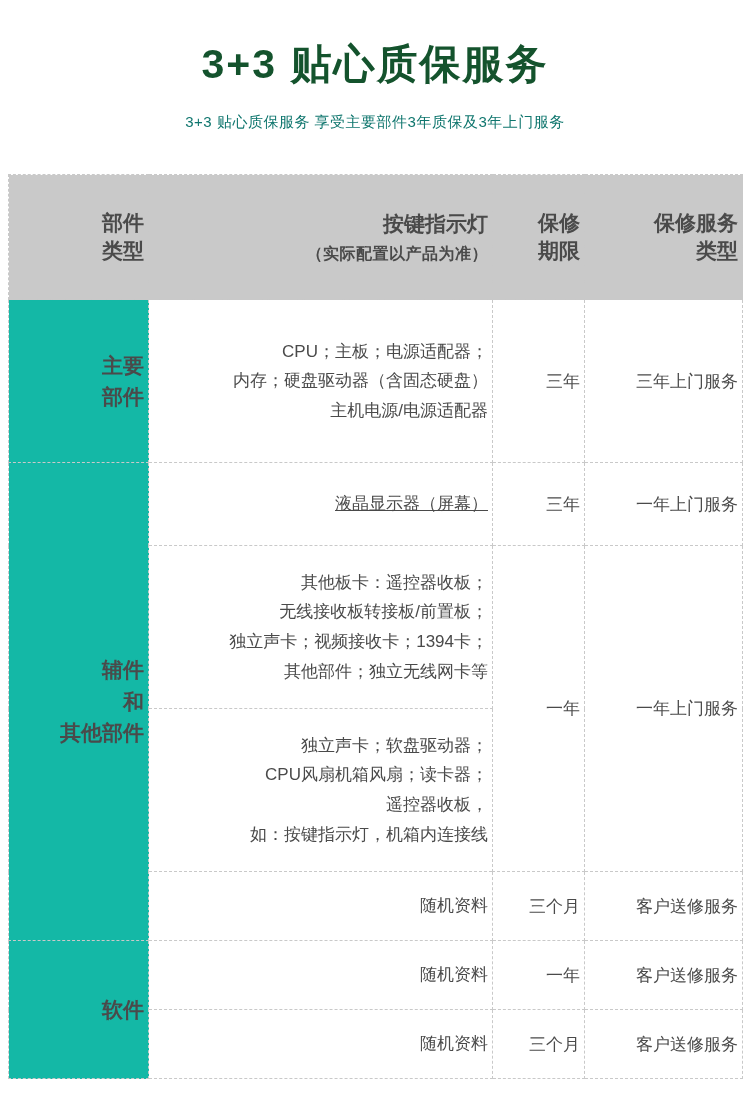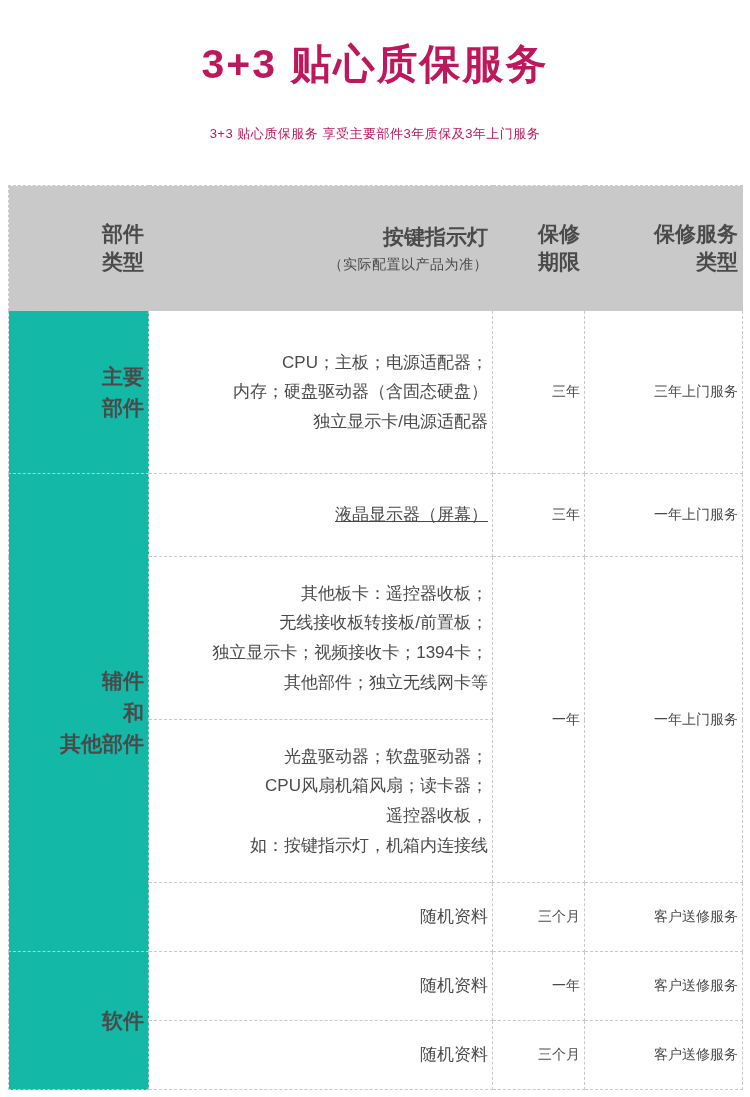--- a/index.html
+++ b/index.html
@@ -20,29 +20,29 @@
     position: relative;
     background: #ffffff;
   }
   .header {
     padding-top: 40px;
     text-align: center;
   }
   .main-title {
     font-size: 41px;
     font-weight: bold;
-    color: #be185d;
+    color: #14532d;
     letter-spacing: 2px;
     line-height: 1.2;
     margin: 0;
   }
   .sub-title {
-    font-size: 13px;
-    color: #be185d;
-    margin-top: 36px;
+    font-size: 15px;
+    color: #0f766e;
+    margin-top: 24px;
     letter-spacing: 0.5px;
   }
 
   .table-wrap {
     margin: 42px 8px 0 8px;
     width: 734px;
   }
   table.warranty {
     border-collapse: collapse;
     width: 734px;
@@ -60,22 +60,22 @@
     background: #c9c9c9;
     color: #ffffff;
     font-size: 21px;
     font-weight: bold;
     border: 1px solid #c9c9c9;
     height: 112px;
     line-height: 1.35;
   }
   thead th .sub {
     display: block;
-    font-size: 14px;
-    font-weight: normal;
+    font-size: 16px;
+    font-weight: bold;
     margin-top: 4px;
     letter-spacing: 0.5px;
   }
   
   td.cat {
     background: #14b8a6;
     color: #ffffff;
     font-size: 21px;
     font-weight: bold;
     line-height: 1.5;
@@ -83,21 +83,21 @@
     border-top: 1px solid #ffffff;
     border-bottom: 1px solid #ffffff;
     border-right: 1px dashed #cfcfcf;
   }
   td.desc {
     font-size: 17px;
     line-height: 1.75;
     padding: 14px 6px;
   }
   td.term, td.svc {
-    font-size: 14px;
+    font-size: 17px;
   }
   .colw-cat { width: 140px; }
   .colw-desc { width: 344px; }
   .colw-term { width: 92px; }
   .colw-svc  { width: 158px; }
 </style>
 </head>
 <body>
 
 <div class="page">
@@ -138,21 +138,21 @@
       <tbody>
 
         <tr>
           <td class="cat" rowspan="1" style="height:150px;">
             <span>主要</span><br>
             <span>部件</span>
           </td>
           <td class="desc">
             <div>CPU；主板；电源适配器；</div>
             <div>内存；硬盘驱动器（含固态硬盘）</div>
-            <div>独立显示卡/电源适配器</div>
+            <div>主机电源/电源适配器</div>
           </td>
           <td class="term">三年</td>
           <td class="svc">三年上门服务</td>
         </tr>
 
         <tr>
           <td class="cat" rowspan="4">
             <span>辅件</span><br>
             <span>和</span><br>
             <span>其他部件</span>
@@ -161,30 +161,30 @@
             <div>液晶显示器（屏幕）</div>
           </td>
           <td class="term">三年</td>
           <td class="svc">一年上门服务</td>
         </tr>
 
         <tr>
           <td class="desc" style="height:150px;">
             <div>其他板卡：遥控器收板；</div>
             <div>无线接收板转接板/前置板；</div>
-            <div>独立显示卡；视频接收卡；1394卡；</div>
+            <div>独立声卡；视频接收卡；1394卡；</div>
             <div>其他部件；独立无线网卡等</div>
           </td>
           <td class="term" rowspan="2">一年</td>
           <td class="svc" rowspan="2">一年上门服务</td>
         </tr>
 
         <tr>
           <td class="desc" style="height:150px;">
-            <div>光盘驱动器；软盘驱动器；</div>
+            <div>独立声卡；软盘驱动器；</div>
             <div>CPU风扇机箱风扇；读卡器；</div>
             <div>遥控器收板，</div>
             <div>如：按键指示灯，机箱内连接线</div>
           </td>
         </tr>
 
         <tr>
           <td class="desc" style="height:56px;">
             <div>随机资料</div>
           </td>

